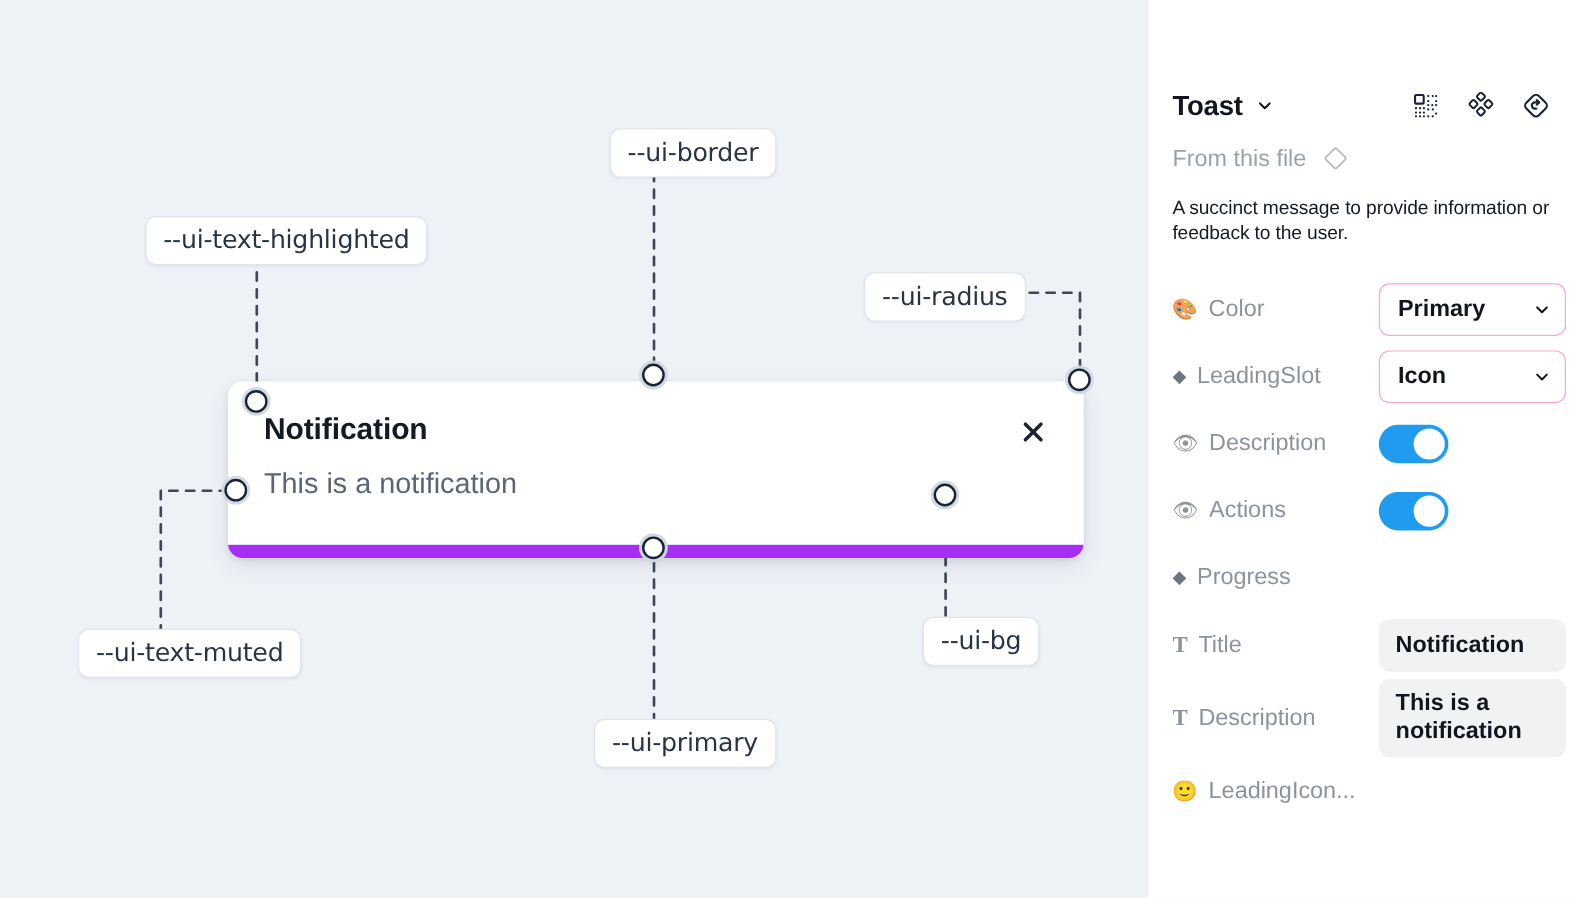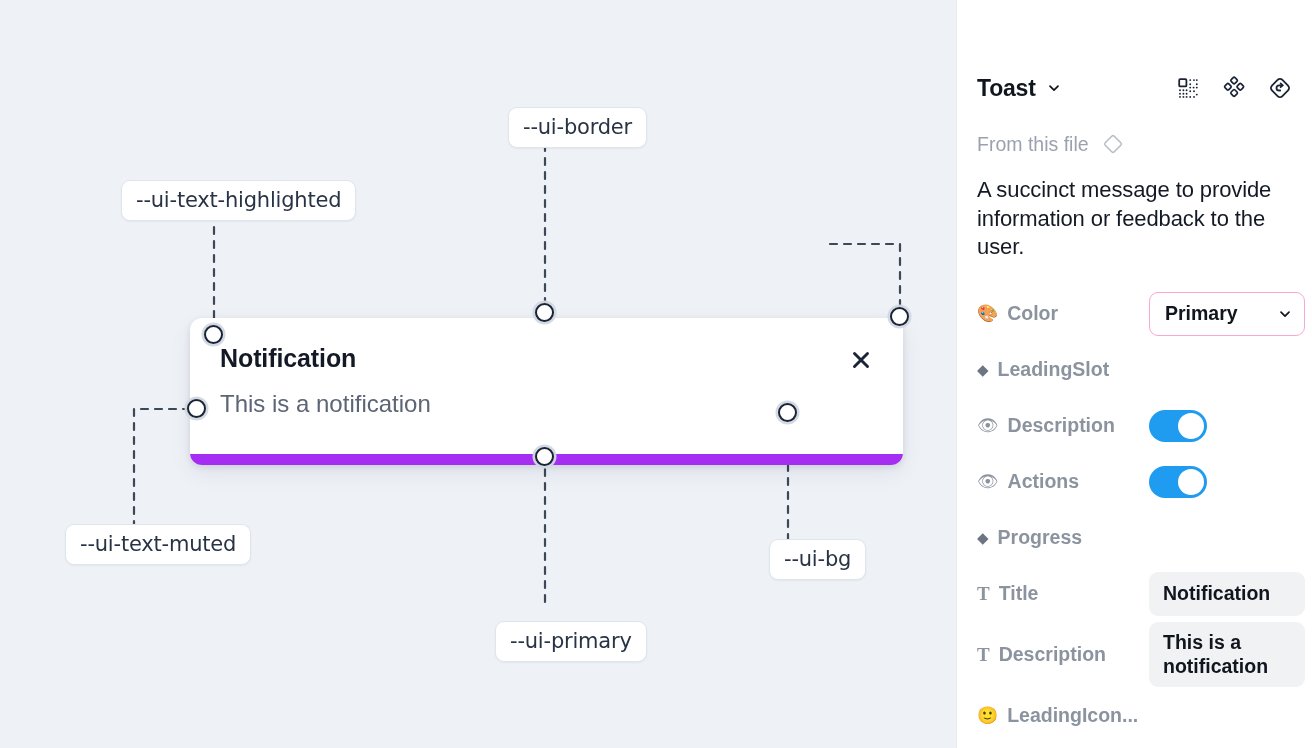--- a/index.html
+++ b/index.html
@@ -95,27 +95,27 @@
   .panel-title {
     font-size: 23px; font-weight: 700; color: #10151e;
     letter-spacing: -.2px;
   }
   .title-caret { margin-left: 11px; display:flex; align-items:center; cursor:pointer; }
   .head-icons { margin-left: auto; display: flex; align-items: center; gap: 22px; }
   .head-icon { display: flex; cursor: pointer; }
 
   .from-file {
     display: flex; align-items: center; gap: 12px;
-    margin-top: 18px;
+    margin-top: 6px;
   }
   .from-file-label { font-size: 19.5px; color: #9aa2ae; }
 
   .blurb {
     margin-top: 20px;
-    font-size: 22px; line-height: 1.3;
+    font-size: 16px; line-height: 1.3;
     color: #141a25;
     letter-spacing: -.1px;
   }
 
   .props { margin-top: 24px; }
   .prop-row {
     display: flex; align-items: center;
     min-height: 56px;
   }
   .prop-label {
@@ -123,21 +123,21 @@
     width: 172px; flex: 0 0 172px;
     font-size: 19.5px; color: #8b939f;
     overflow: hidden; white-space: nowrap;
   }
   .prop-ico { font-size: 17px; line-height: 1; display: inline-block; }
   .prop-ico.serif-t {
     font-family: "Liberation Serif", serif;
     font-weight: 700; font-size: 19px; color: #8b939f;
   }
   .prop-ico.diamond { color: #6d7582; font-size: 15px; }
-  .prop-label-text { overflow: hidden; text-overflow: ellipsis; font-weight: bold; }
+  .prop-label-text { overflow: hidden; text-overflow: ellipsis; }
 
   .prop-ctl { flex: 1; display: flex; justify-content: flex-start; }
 
   .select {
     width: 156px; height: 44px;
     border: 1px solid #f9a8d4;
     border-radius: 9px;
     background: #fff;
     display: flex; align-items: center;
     padding: 0 12px 0 15px;
@@ -205,26 +205,27 @@
           </svg>
         </div>
       </div>
       <div class="toast-progress"></div>
     </div>
 
     <div class="chip" style="left:84px; top:180px;">--ui-text-highlighted</div>
 
     <div class="chip" style="left:471px; top:107px;">--ui-border</div>
 
+    <div class="chip" style="left:683px; top:227px;">--ui-radius</div>
 
     <div class="chip" style="left:28px; top:524px;">--ui-text-muted</div>
 
-    <div class="chip" style="left:458px; top:621px;">--ui-primary</div>
-
-    <div class="chip" style="left:732px; top:539px;">--ui-bg</div>
+    <div class="chip" style="left:458px; top:599px;">--ui-primary</div>
+
+    <div class="chip" style="left:732px; top:514px;">--ui-bg</div>
 
     <div class="handle" style="left:204px; top:325px;"></div>
     <div class="handle" style="left:535px; top:303px;"></div>
     <div class="handle" style="left:890px; top:307px;"></div>
     <div class="handle" style="left:187px; top:399px;"></div>
     <div class="handle" style="left:535px; top:447px;"></div>
     <div class="handle" style="left:778px; top:403px;"></div>
   </div>
 
   <div id="panel">
@@ -313,20 +314,30 @@
             </span>
           </div>
         </div>
       </div>
 
       <div class="prop-row">
         <div class="prop-label">
           <span class="prop-ico diamond">◆</span>
           <span class="prop-label-text">LeadingSlot</span>
         </div>
+        <div class="prop-ctl">
+          <div class="select">
+            <span class="val">Icon</span>
+            <span class="caret">
+              <svg width="14" height="14" viewBox="0 0 14 14">
+                  <path d="M3 5.2 L7 9.2 L11 5.2" fill="none" stroke="#10151e" stroke-width="1.7" stroke-linecap="round" stroke-linejoin="round"></path>
+                </svg>
+            </span>
+          </div>
+        </div>
       </div>
 
       <div class="prop-row">
         <div class="prop-label">
           <span class="prop-ico">👁</span>
           <span class="prop-label-text">Description</span>
         </div>
         <div class="prop-ctl">
           <div class="toggle">
             <div class="knob"></div>

